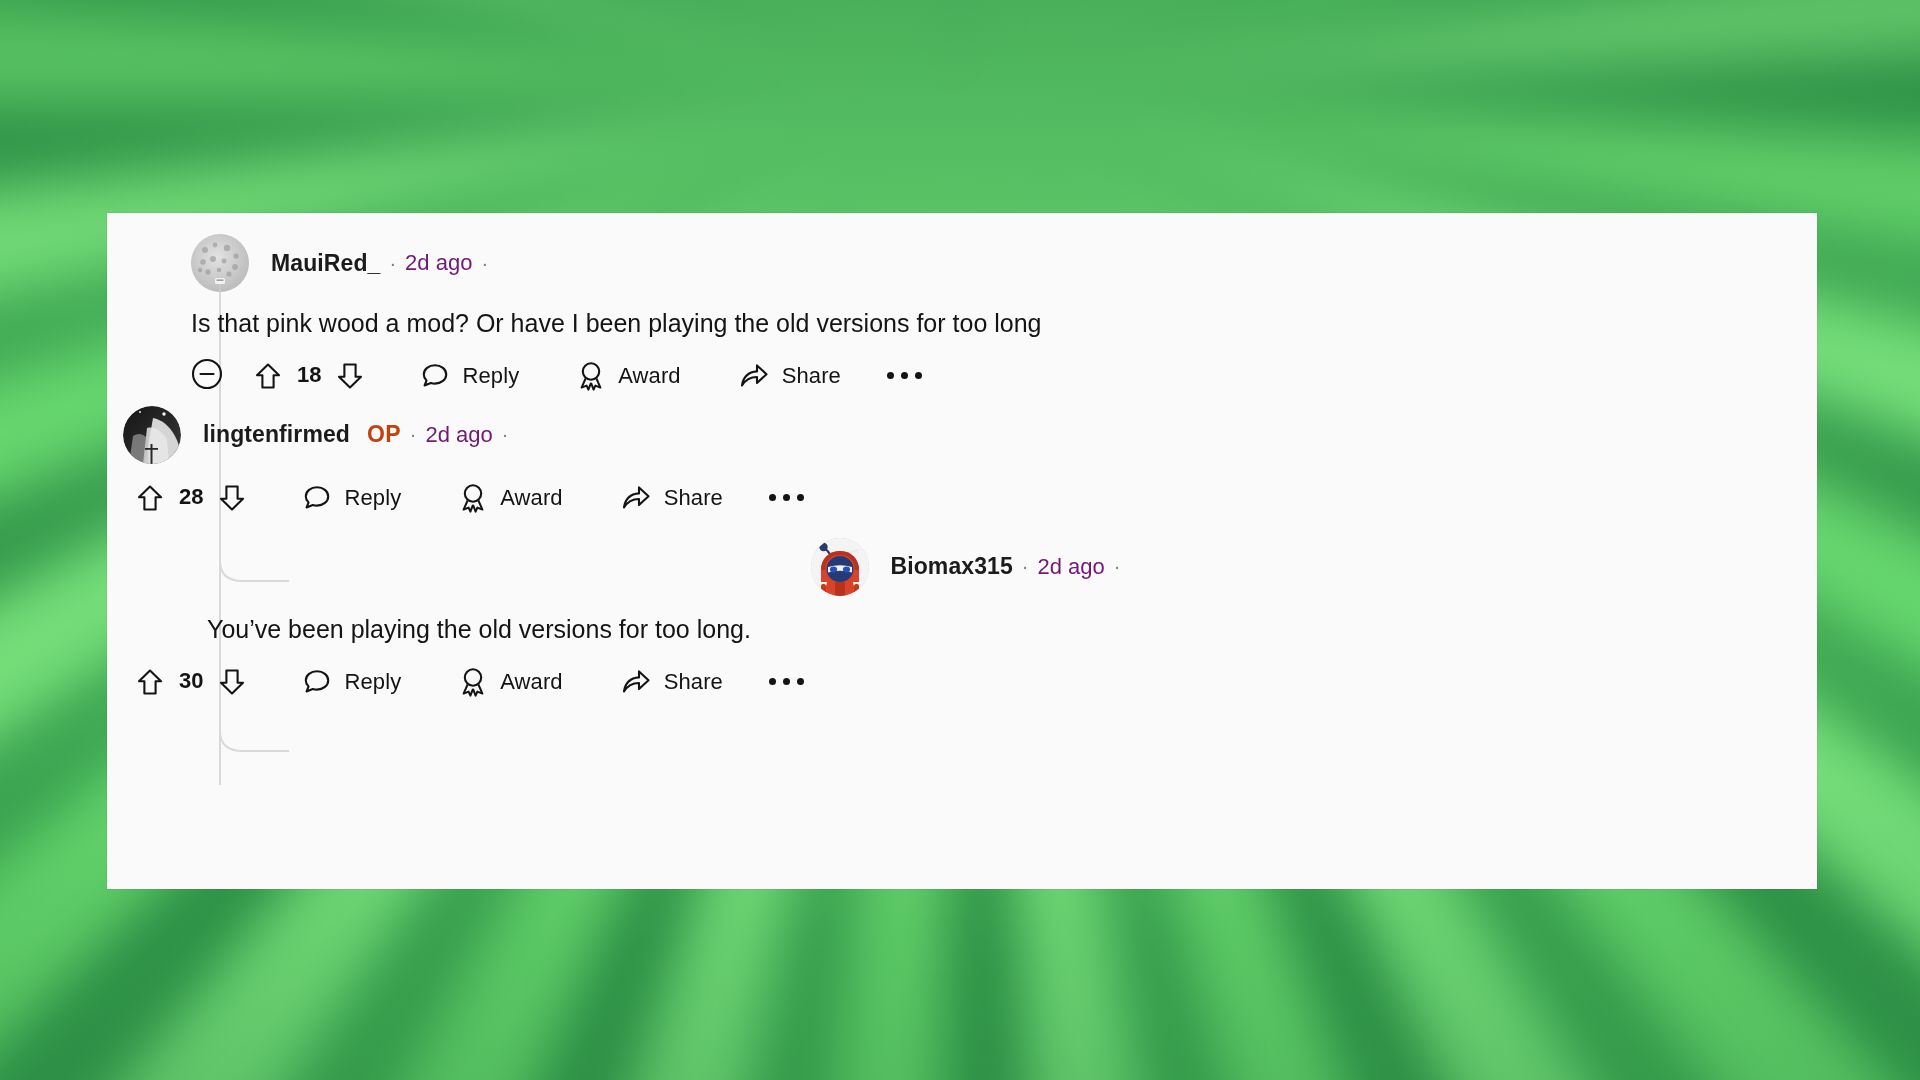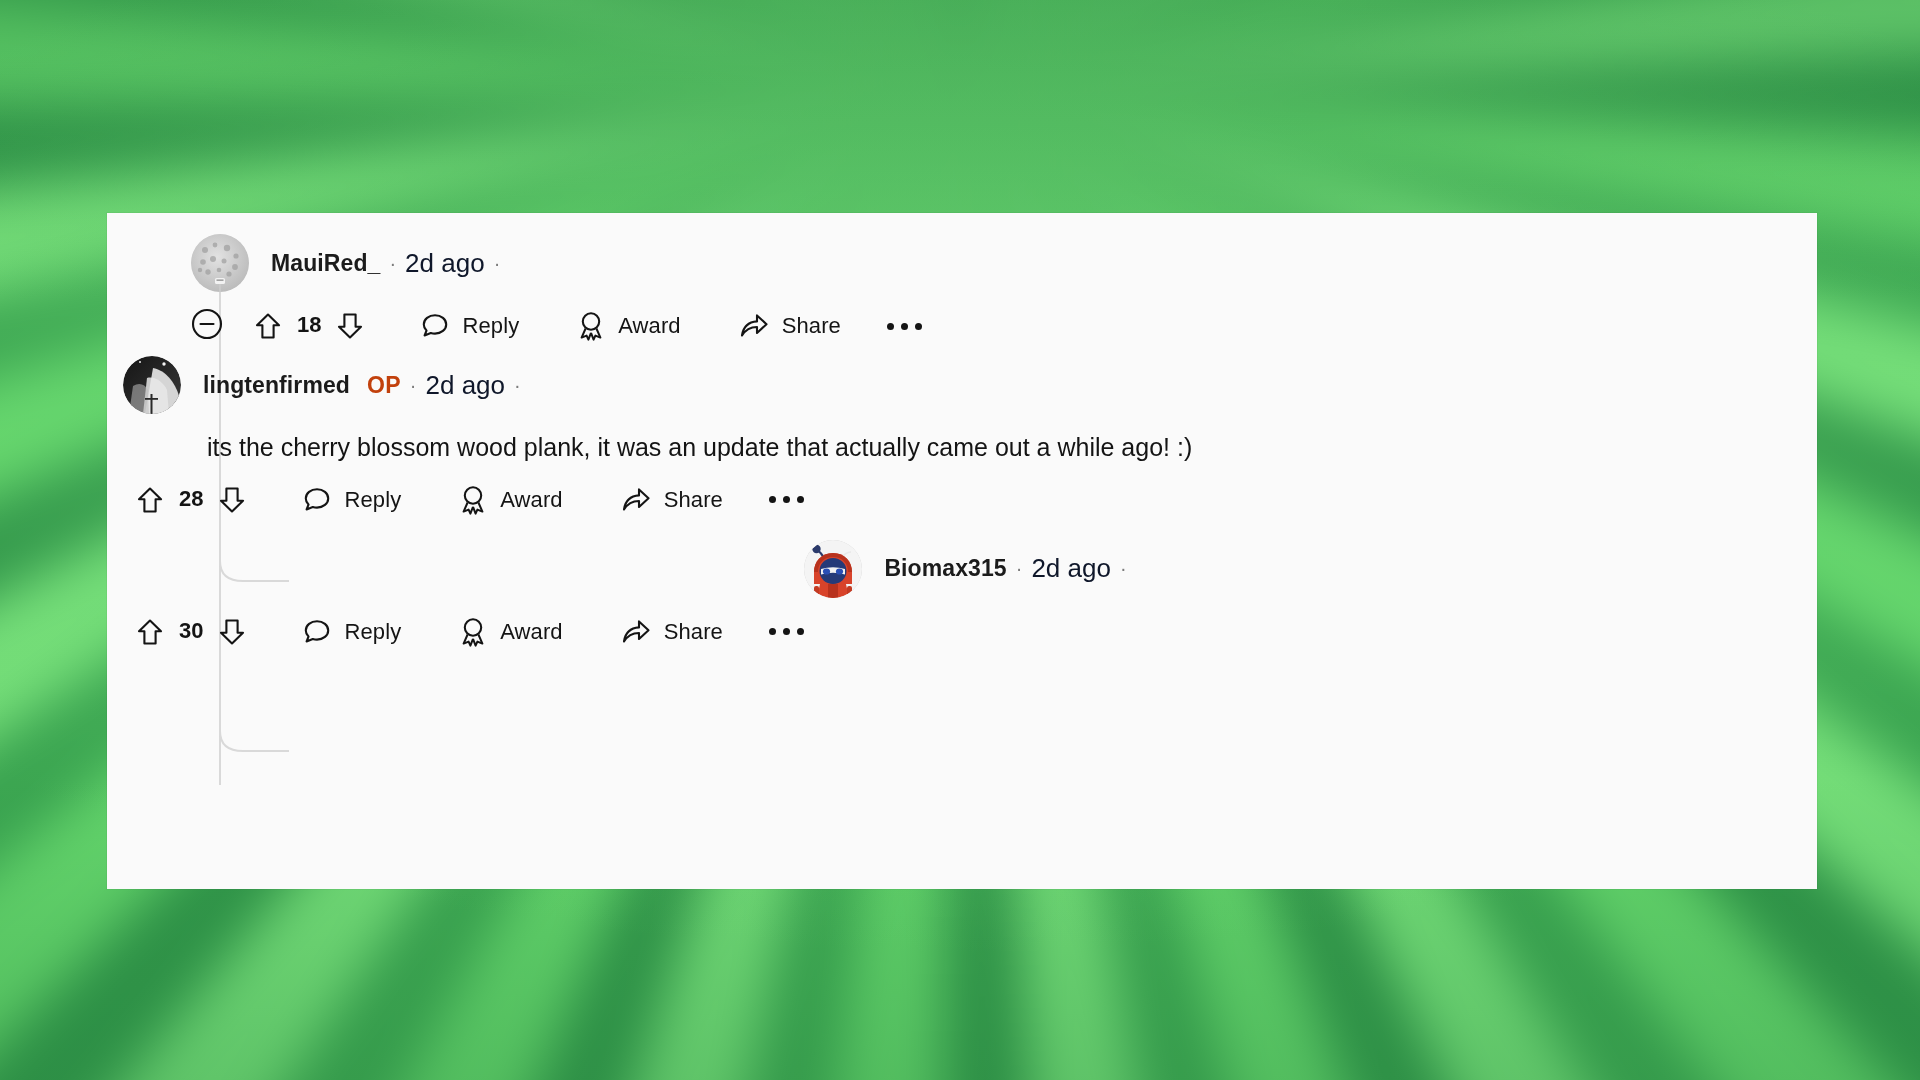--- a/index.html
+++ b/index.html
@@ -64,21 +64,21 @@
 
   .uname{
     font-size:23px; font-weight:700; color:#1b1b1b;
     letter-spacing:.1px; margin-left:22px; white-space:nowrap;
   }
   .op-badge{
     font-size:23px; font-weight:700; color:#c2410c;
     margin-left:17px; letter-spacing:.3px;
   }
   .meta-dot{ color:#7c7c7c; font-size:20px; margin:0 9px; }
-  .ago{ color:#0f172a; font-size:26px; white-space:nowrap; }
+  .ago{ color:#701a75; font-size:22px; white-space:nowrap; }
 
   .ctext{
     font-size:25px; line-height:1.35; color:#141414;
     white-space:nowrap;
   }
   .comment.root .ctext{ margin:16px 0 0 0; }
   .comment.reply .ctext{ margin:18px 0 0 0; }
 
   
   .actions{ display:flex; align-items:center; height:62px; margin-top:4px; }
@@ -157,20 +157,21 @@
             <rect x="25.5" y="45.5" width="7" height="1.3" fill="#8e8e8e"></rect>
             <rect x="28" y="50" width="2" height="8" fill="#c9c9c9"></rect>
           </svg>
         </div>
         <span class="uname">MauiRed_</span>
         <span class="meta-dot">·</span>
         <span class="ago">2d ago</span>
         <span class="meta-dot">·</span>
       </div>
 
+      <div class="ctext">Is that pink wood a mod? Or have I been playing the old versions for too long</div>
 
       <div class="actions">
         <span class="collapse">
           <svg width="32" height="32" viewBox="0 0 32 32">
             <circle cx="16" cy="16" r="14" stroke="#141414" stroke-width="2.1" fill="none"></circle>
             <line x1="9.5" y1="16" x2="22.5" y2="16" stroke="#141414" stroke-width="2.1" stroke-linecap="round"></line>
           </svg>
         </span>
 
         <span class="votes">
@@ -251,21 +252,20 @@
             </g>
           </svg>
         </div>
         <span class="uname">lingtenfirmed</span>
         <span class="op-badge">OP</span>
         <span class="meta-dot">·</span>
         <span class="ago">2d ago</span>
         <span class="meta-dot">·</span>
       </div>
 
-      <div class="ctext">its the cherry blossom wood plank, it was an update that actually came out a while ago! :)</div>
 
       <div class="actions" style="margin-left:-70px;">
         <span class="votes">
           <span class="act">
             <svg width="26" height="28" viewBox="0 0 26 28">
               <path d="M13 2.5 L24 13.2 H18.6 V25.5 H7.4 V13.2 H2 Z" stroke="#141414" stroke-width="2.1" fill="none" stroke-linejoin="round"></path>
             </svg>
           </span>
           <span class="vcount">28</span>
           <span class="act">
@@ -345,20 +345,21 @@
               <rect x="43" y="46" width="5" height="12" rx="2" fill="#c33a22"></rect>
             </g>
           </svg>
         </div>
         <span class="uname">Biomax315</span>
         <span class="meta-dot">·</span>
         <span class="ago">2d ago</span>
         <span class="meta-dot">·</span>
       </div>
 
+      <div class="ctext">You’ve been playing the old versions for too long.</div>
 
       <div class="actions" style="margin-left:-70px;">
         <span class="votes">
           <span class="act">
             <svg width="26" height="28" viewBox="0 0 26 28">
               <path d="M13 2.5 L24 13.2 H18.6 V25.5 H7.4 V13.2 H2 Z" stroke="#141414" stroke-width="2.1" fill="none" stroke-linejoin="round"></path>
             </svg>
           </span>
           <span class="vcount">30</span>
           <span class="act">

